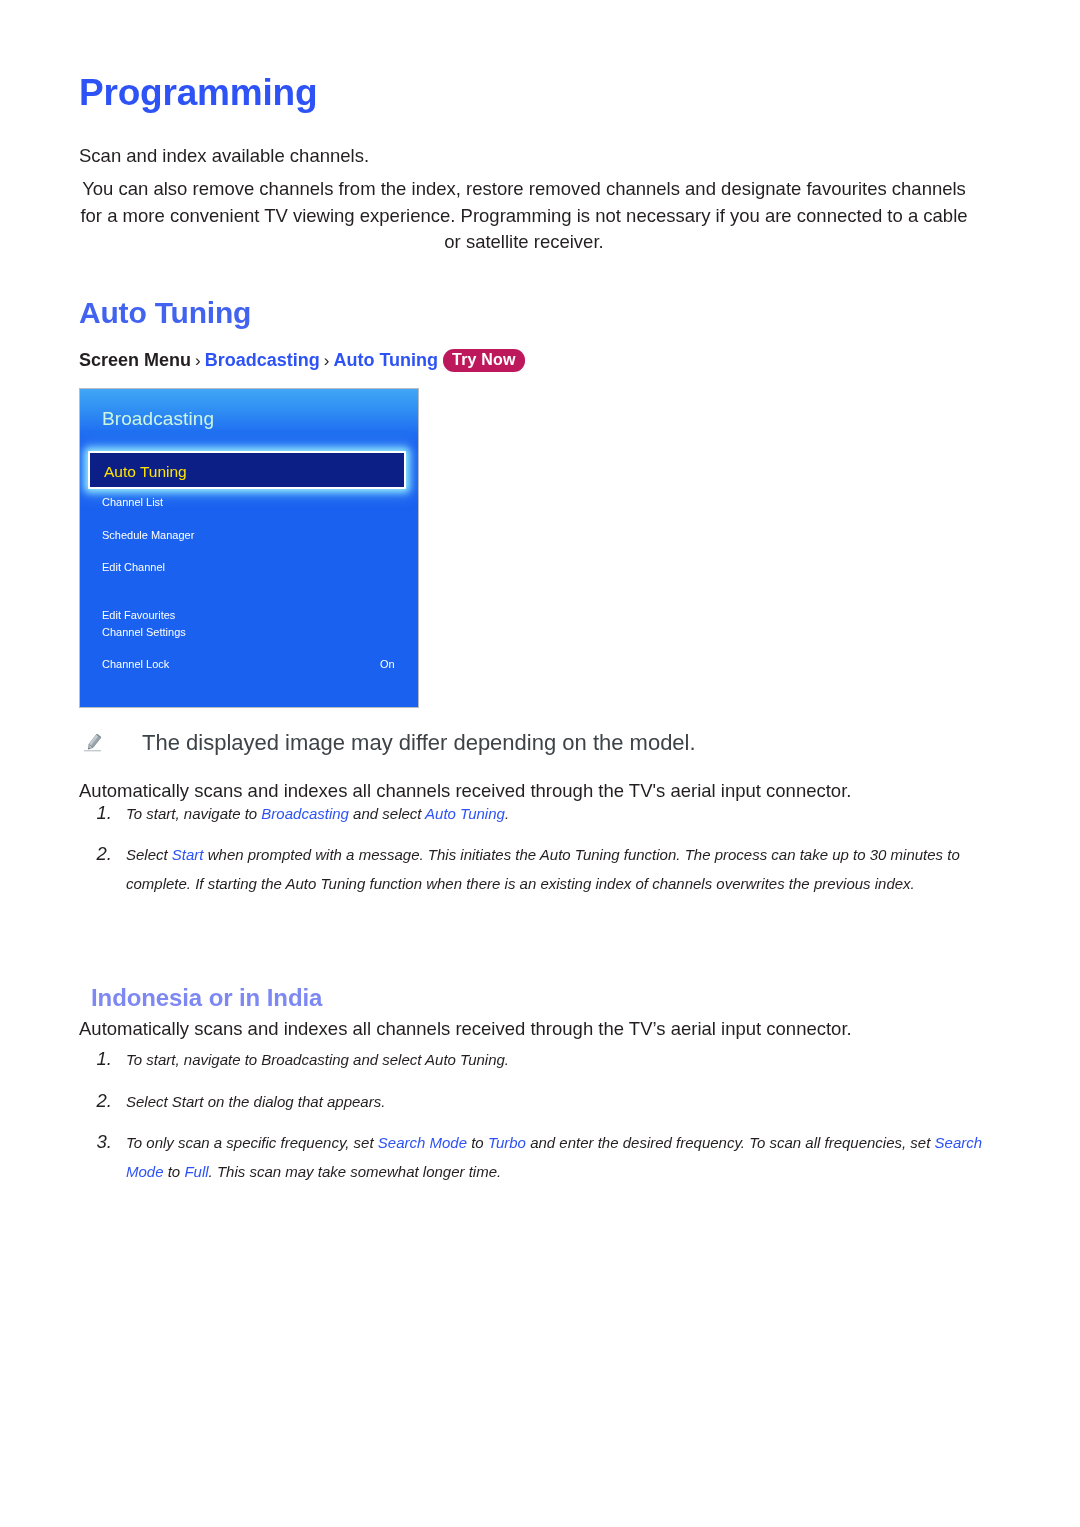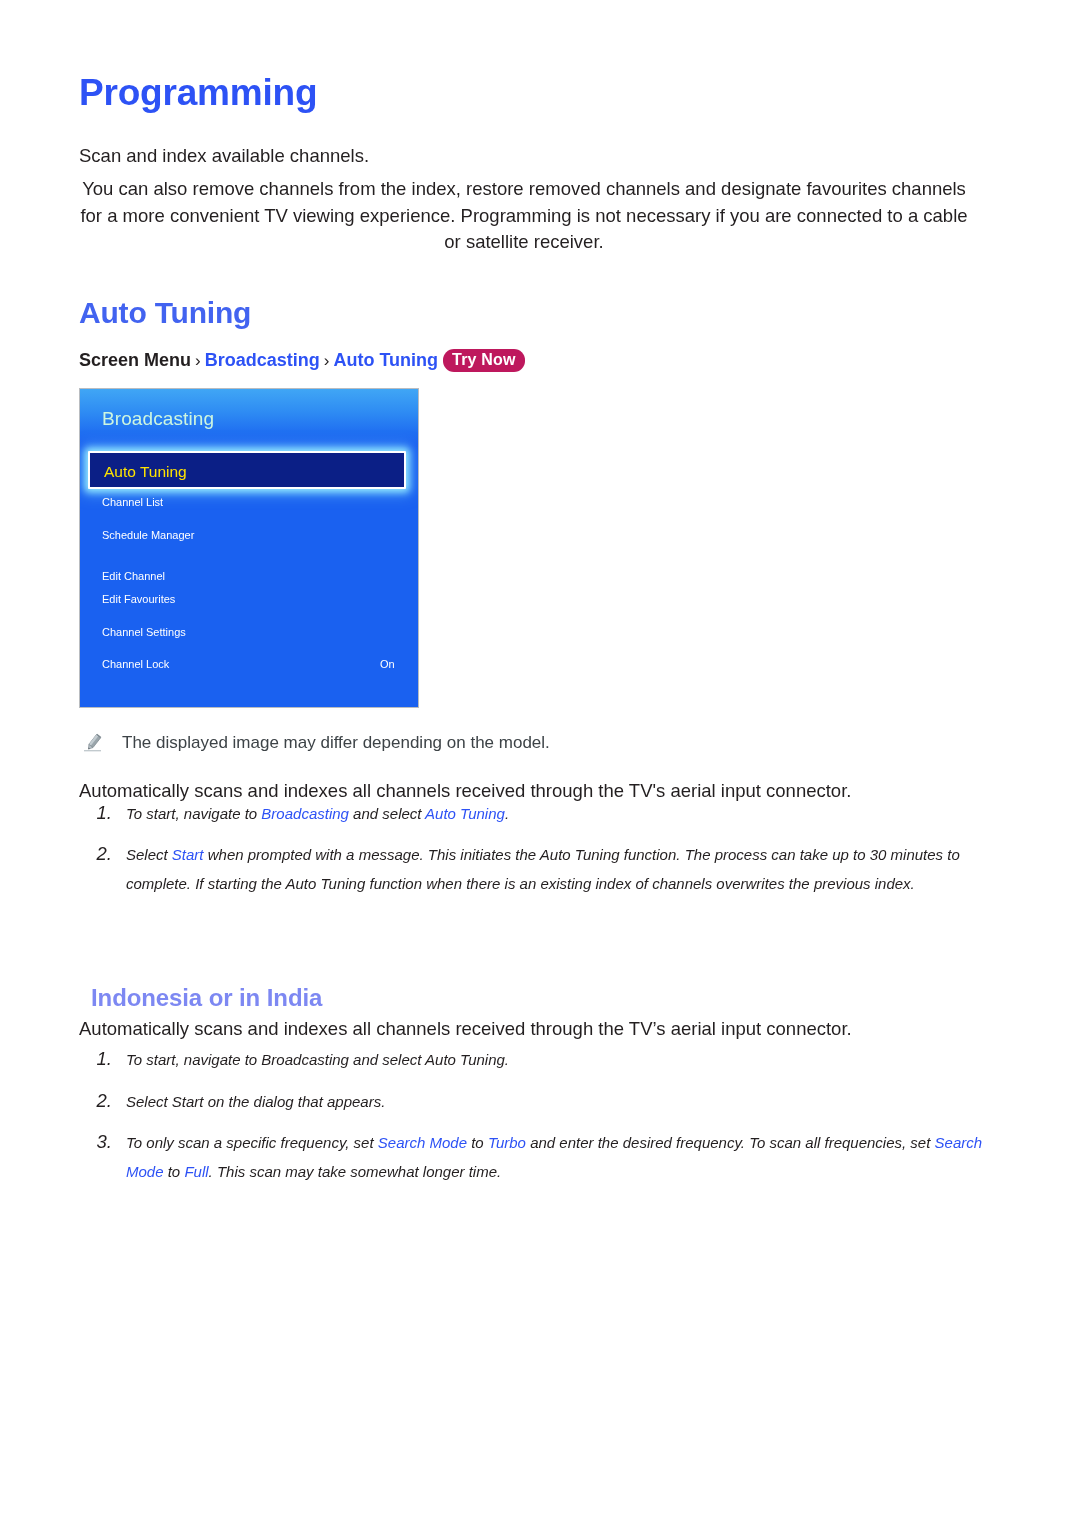--- a/index.html
+++ b/index.html
@@ -151,22 +151,22 @@
     white-space: nowrap;
   }
   .tv-item .tv-val {
     position: absolute;
     left: 278px;
     top: 0;
     color: #ffffff;
   }
   .tv-item-1 { top: 46px; }
   .tv-item-2 { top: 79px; }
-  .tv-item-3 { top: 120px; text-align: center; }
-  .tv-item-4 { top: 143px; }
+  .tv-item-3 { top: 111px; text-align: center; }
+  .tv-item-4 { top: 159px; }
   .tv-item-5 { top: 176px; }
   .tv-item-6 { top: 208px; }
 
   .tv-highlight {
     position: absolute;
     left: 8px;
     top: 4px;
     width: 318px;
     height: 38px;
     background: #0b1f86;
@@ -195,23 +195,23 @@
   }
   .pencil-icon {
     position: absolute;
     left: 0;
     top: 1px;
     width: 22px;
     height: 22px;
   }
   .note-text {
     position: absolute;
-    left: 40px;
-    top: 0;
-    font-size: 17px;
+    left: 60px;
+    top: 0;
+    font-size: 22px;
     color: #3d4347;
     line-height: 23px;
   }
 
   
   .li {
     position: absolute;
     left: 5px;
   }
   .li .num {

